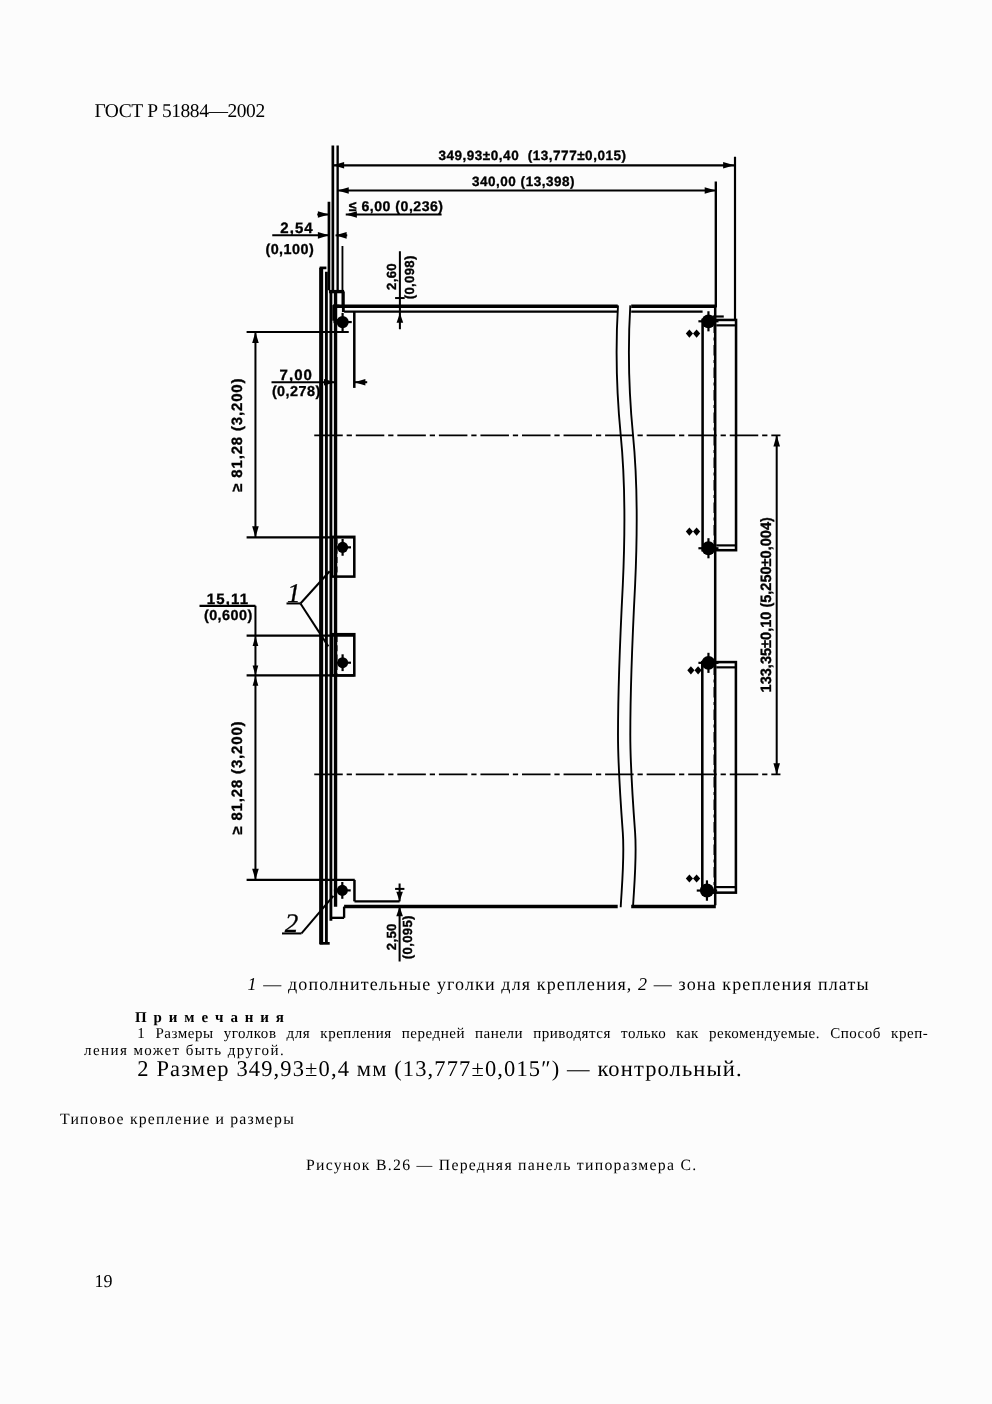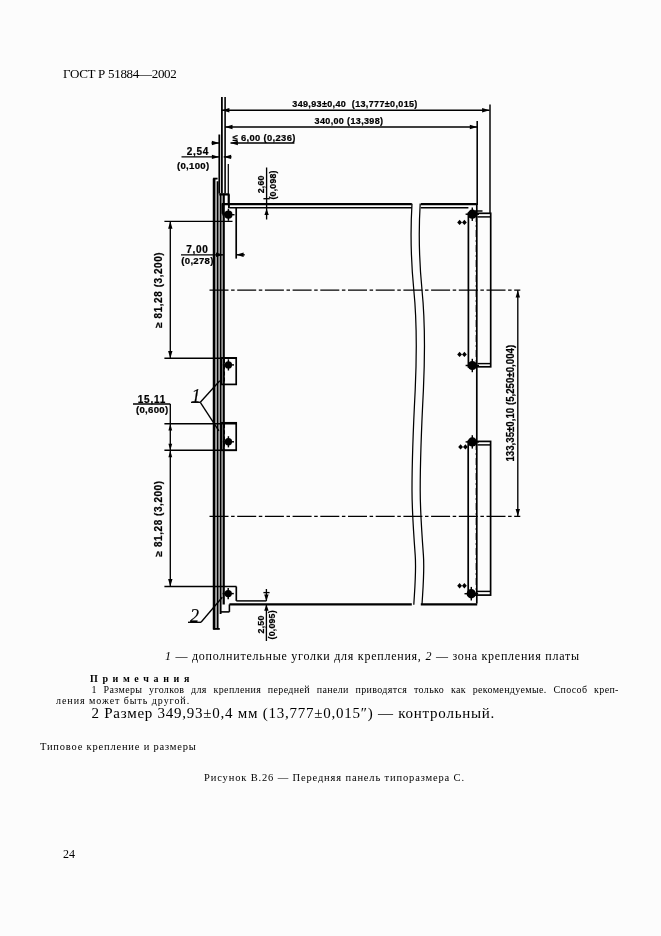--- a/index.html
+++ b/index.html
@@ -236,13 +236,13 @@
 <div class="abs" style="left:91.5px;top:684px;font-size:10px;letter-spacing:0.35px;word-spacing:3.9px;">1 Размеры уголков для крепления передней панели приводятся только как рекомендуемые. Способ креп-</div>
 
 <div class="abs" style="left:56px;top:694.5px;font-size:10px;letter-spacing:0.95px;">ления может быть другой.</div>
 
 <div class="abs" style="left:91.5px;top:705px;font-size:15px;letter-spacing:0.75px;">2 Размер 349,93±0,4 мм (13,777±0,015″) — контрольный.</div>
 
 <div class="abs" style="left:50px;top:727.8px;width:569px;text-align:center;font-size:10.5px;letter-spacing:0.85px;margin-top:44px;">Рисунок В.26 — Передняя панель типоразмера С.</div>
 
 <div class="abs" style="left:40px;top:740.8px;width:569px;font-size:10.5px;letter-spacing:0.8px;">Типовое крепление и размеры</div>
 
-<div class="abs" style="left:63px;top:847px;font-size:12px;">24</div>
+<div class="abs" style="left:63px;top:847px;font-size:12px;">19</div>
 
 </body></html>

